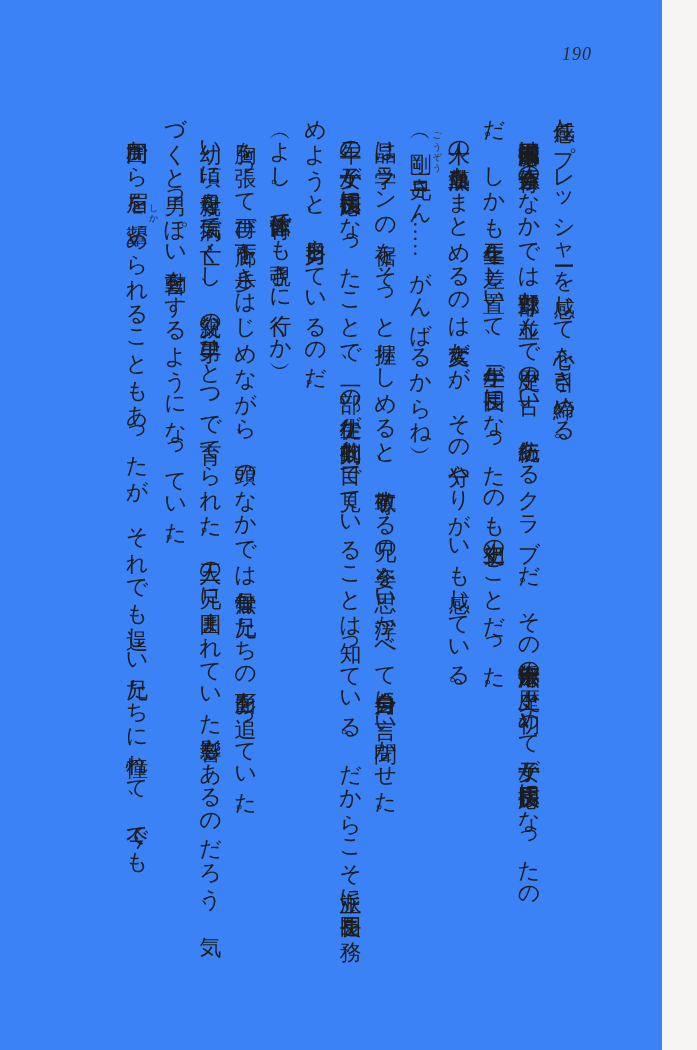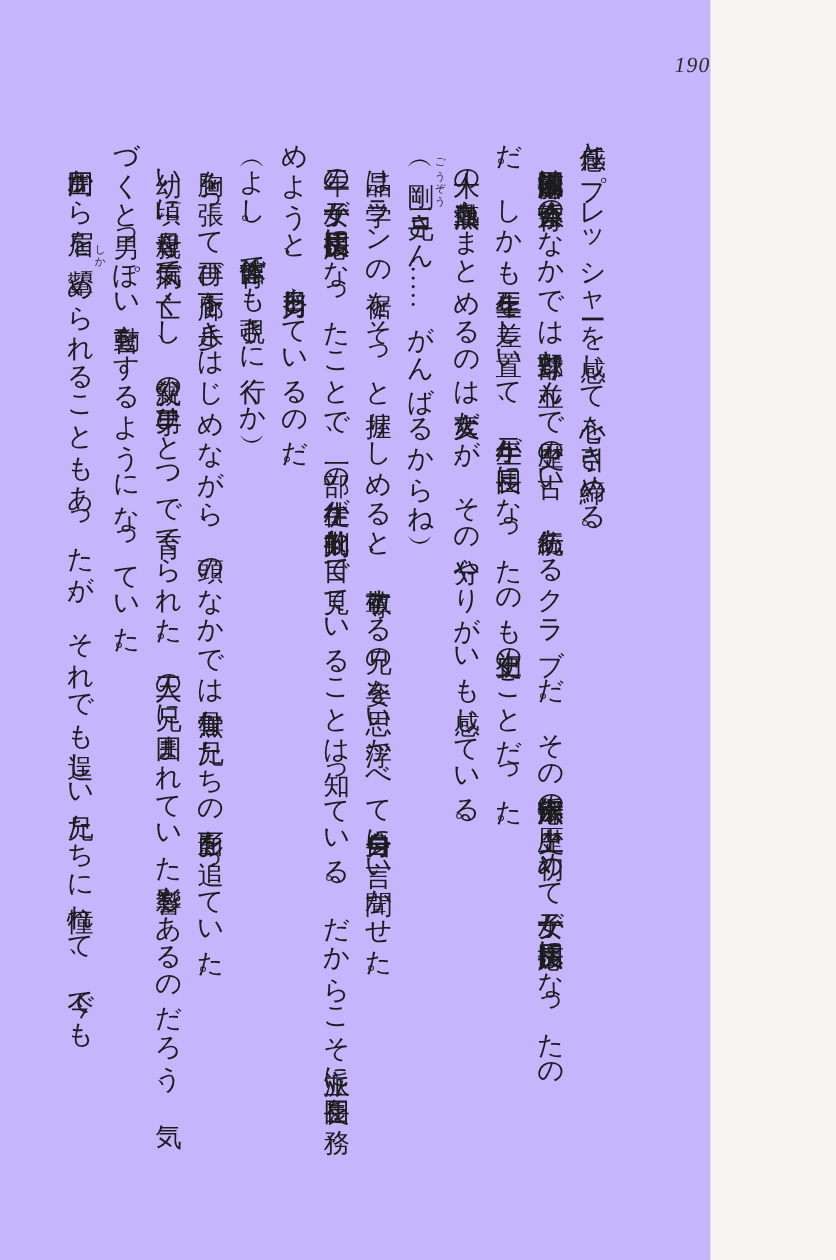--- a/index.html
+++ b/index.html
@@ -7,23 +7,23 @@
     padding: 0;
   }
   body {
     width: 697px;
     height: 1050px;
     background: #f6f5f3;
     font-family: "Liberation Serif", "DejaVu Serif", serif;
   }
   .page {
     position: relative;
-    width: 592px;
+    width: 662px;
     height: 1050px;
-    background: #c4b5fd;
+    background: #3b82f6;
     color: #1c1c1c;
     overflow: hidden;
   }
   .page-number {
     position: absolute;
     top: 44px;
     left: 562px;
     font-size: 18px;
     font-style: italic;
     letter-spacing: 1px;

